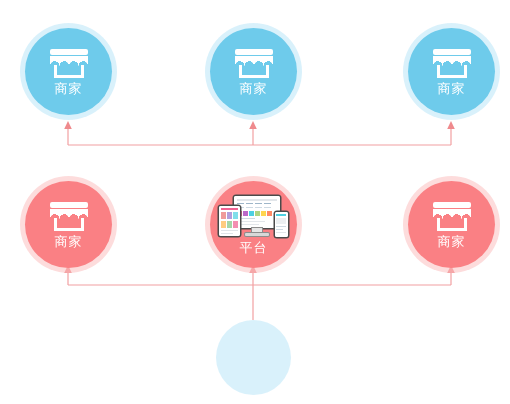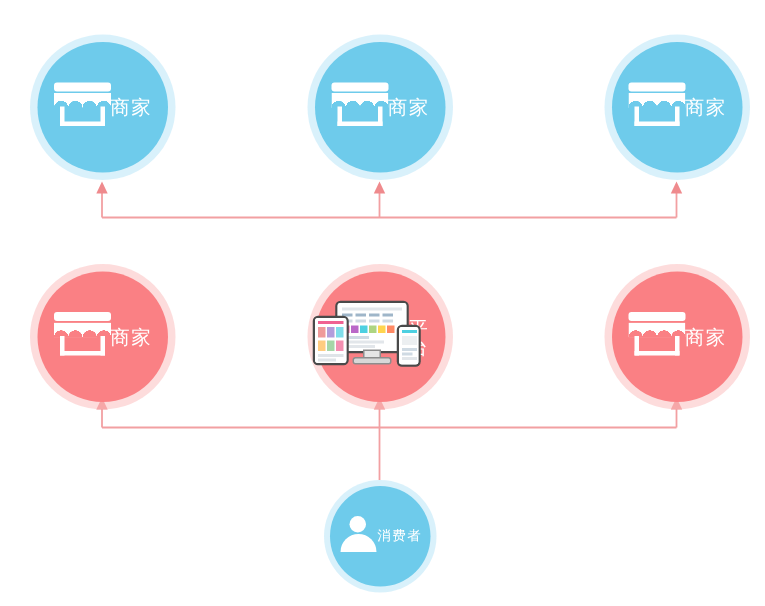--- a/index.html
+++ b/index.html
@@ -9,21 +9,21 @@
     font-family:"Liberation Sans","DejaVu Sans",sans-serif;
     overflow:hidden;
   }
   #stage{position:relative;width:510px;height:404px;}
 
   
   svg.links{position:absolute;left:0;top:0;width:510px;height:404px;}
 
   
   .node{position:absolute;border-radius:50%;
-        display:flex;flex-direction:row;
+        display:flex;flex-direction:column;
         align-items:center;justify-content:center;
         box-sizing:border-box;}
   .halo{position:absolute;border-radius:50%;}
 
   .blue-halo{background:#b9e6f7;opacity:.55;}
   .blue-core{background:#6ecbeb;}
   .red-halo{background:#fcbfc0;opacity:.55;}
   .red-core{background:#fa8084;}
 
   .label{color:#ffffff;letter-spacing:1px;line-height:1;}
@@ -191,22 +191,14 @@
       <div class="awn-top" style="top:0;width:38px;height:6px;"></div>
       <div class="awn" style="top:7px;width:38px;height:10px;
            -webkit-mask-image:radial-gradient(circle 4.8px at 4.75px 10px, transparent 98%, #000 100%),radial-gradient(circle 4.8px at 14.25px 10px, transparent 98%, #000 100%),radial-gradient(circle 4.8px at 23.75px 10px, transparent 98%, #000 100%),radial-gradient(circle 4.8px at 33.25px 10px, transparent 98%, #000 100%);
            -webkit-mask-composite:source-in;mask-image:radial-gradient(circle 4.8px at 4.75px 10px, transparent 98%, #000 100%),radial-gradient(circle 4.8px at 14.25px 10px, transparent 98%, #000 100%),radial-gradient(circle 4.8px at 23.75px 10px, transparent 98%, #000 100%),radial-gradient(circle 4.8px at 33.25px 10px, transparent 98%, #000 100%);mask-composite:intersect;"></div>
       <div class="body" style="left:4px;top:16px;width:30px;height:13px;"></div>
     </div>
     <div class="label lbl-lg">商家</div>
   </div>
 
   <div class="halo blue-halo" style="left:216px;top:320px;width:75px;height:75px;"></div>
-  <div class="node blue-core" style="left:220px;top:324px;width:67px;height:67px;">
-    <div class="person" style="width:26px;height:24px;margin-bottom:3px;">
-      <div class="head" style="left:7.5px;top:0;width:11px;height:11px;"></div>
-      <div class="torso" style="left:1px;top:12px;width:24px;height:12px;
-           border-radius:12px 12px 0 0;"></div>
-    </div>
-    <div class="label lbl-sm">消费者</div>
-  </div>
 
 </div>
 
 </body></html>

